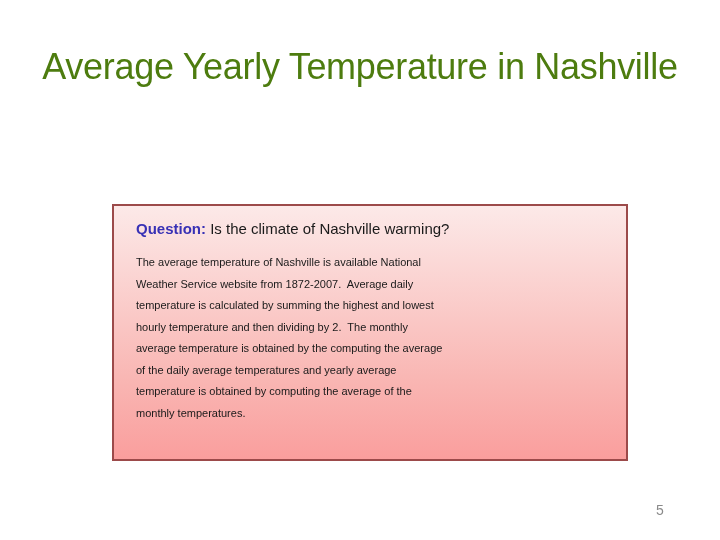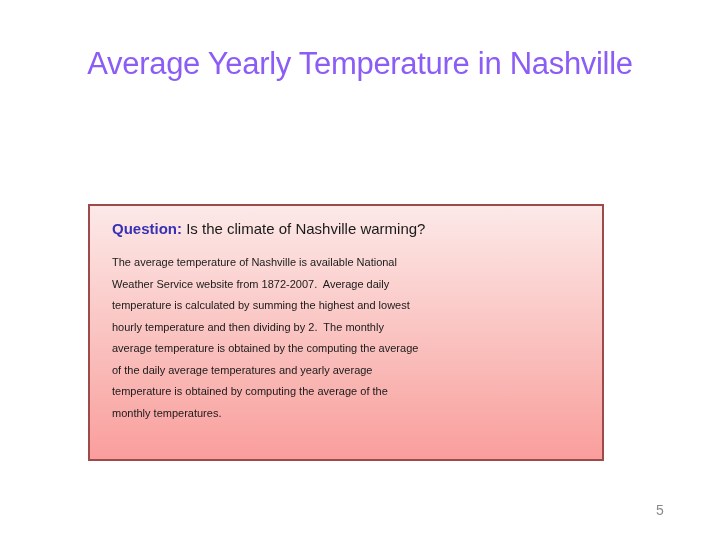--- a/index.html
+++ b/index.html
@@ -14,28 +14,28 @@
     background: #ffffff;
     overflow: hidden;
     font-family: "Liberation Sans", sans-serif;
   }
   .slide-title {
     position: absolute;
     top: 46px;
     left: 0;
     width: 720px;
     text-align: center;
-    font-size: 31px;
+    font-size: 36px;
     letter-spacing: -0.3px;
-    color: #8b5cf6;
+    color: #4d7c0f;
     white-space: nowrap;
   }
   .question-box {
     position: absolute;
-    left: 88px;
+    left: 112px;
     top: 204px;
     width: 516px;
     height: 257px;
     box-sizing: border-box;
     border: 2px solid #9c4a4a;
     background: linear-gradient(180deg, #fce9e8 0%, #f9b5b2 70%, #fa9e9d 100%);
     padding: 12px 23px 12px 22px;
   }
   .question-line {
     font-size: 15px;

